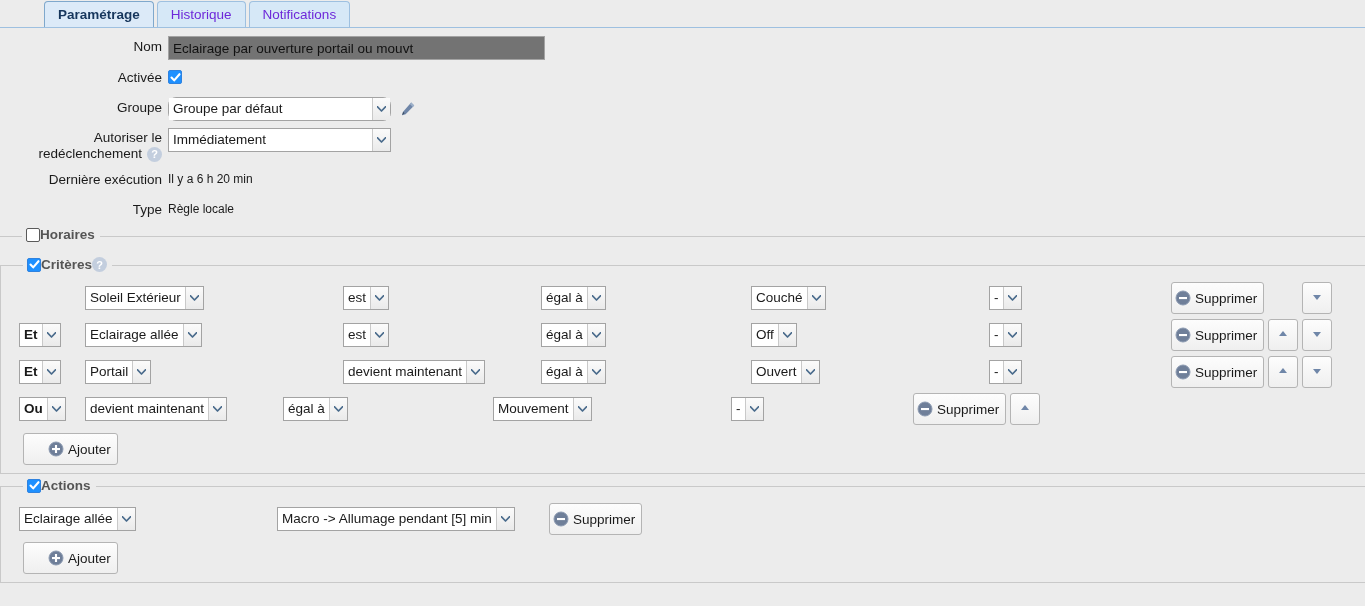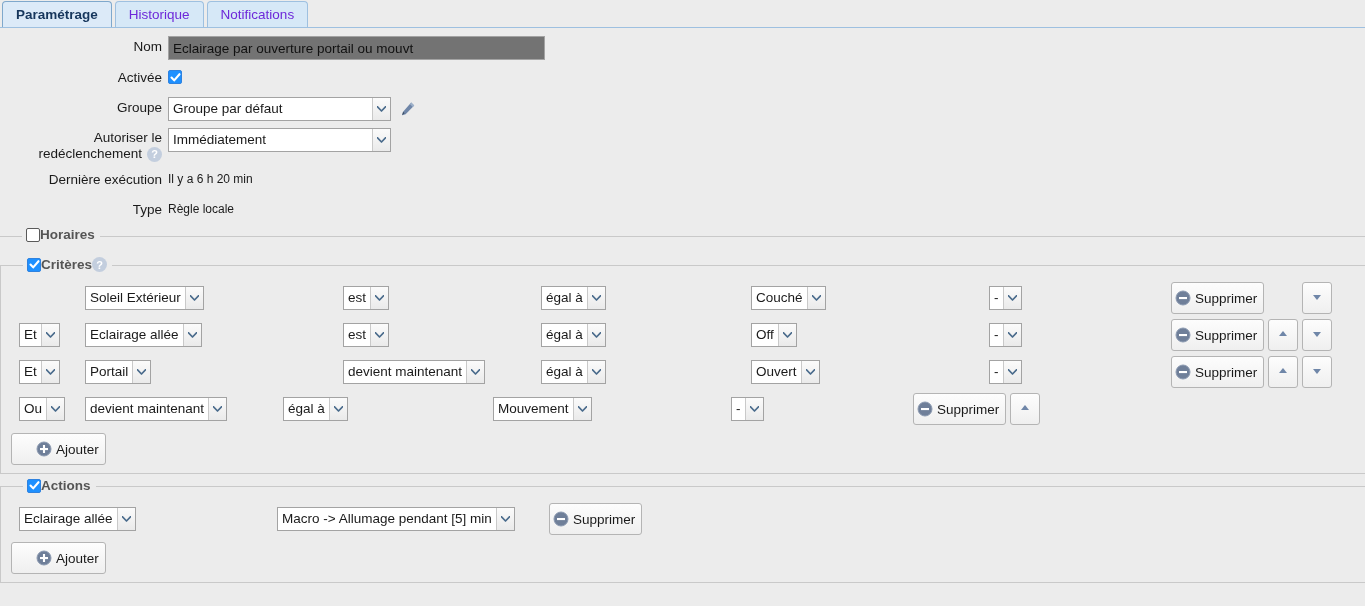--- a/index.html
+++ b/index.html
@@ -37,20 +37,21 @@
     cursor: pointer;
     white-space: nowrap;
   }
   .tab.active {
     background: #dceaf8;
     color: #16365c;
     font-weight: bold;
     border-color: #7fa8cc;
     position: relative;
     z-index: 2;
+    margin-left: 42px;
   }
 
   
   .form {
     padding: 8px 0 0 0;
   }
   .frow {
     display: flex;
     align-items: flex-start;
     margin-bottom: 7px;
@@ -177,21 +178,21 @@
     position: relative;
   }
 
   
   .crow {
     display: flex;
     align-items: center;
     gap: 4px;
     padding: 0 0 5px 18px;
   }
-  .c-logic   { width: 62px; flex: 0 0 62px; }
+  .c-logic   { width: 62px; flex: 0 0 62px; font-weight: bold; }
   .c-logic.empty { visibility: hidden; }
   .c-obj     { width: 254px; flex: 0 0 254px; }
   .c-op      { width: 194px; flex: 0 0 194px; }
   .c-cmp     { width: 206px; flex: 0 0 206px; }
   .c-val     { width: 234px; flex: 0 0 234px; }
   .c-extra   { width: 178px; flex: 0 0 178px; }
 
   
   .btn {
     height: 32px;
@@ -209,21 +210,21 @@
     text-align: center;
   }
   .btn-icon { width: 16px; height: 16px; flex: 0 0 16px; }
   .btn-arrow {
     width: 30px;
     justify-content: center;
     padding: 0;
   }
   .arrow-gap { width: 30px; flex: 0 0 30px; }
 
-  .addbtn { margin: 3px 0 0 10px; padding-left: 24px; }
+  .addbtn { margin: 3px 0 0 22px; padding-left: 24px; }
 
   
   .arow {
     display: flex;
     align-items: center;
     gap: 4px;
     padding: 0 0 4px 18px;
   }
   .a-obj { width: 254px; flex: 0 0 254px; }
   .a-cmd { width: 268px; flex: 0 0 268px; }
@@ -260,21 +261,21 @@
         <svg width="11" height="11" viewBox="0 0 11 11">
           <path d="M1.5 5.5 L4.2 8.4 L9.5 2.2" stroke="#fff" stroke-width="2.1" fill="none" stroke-linecap="round" stroke-linejoin="round"></path>
         </svg>
       </span>
     </div>
   </div>
 
   <div class="frow">
     <div class="flabel">Groupe</div>
     <div class="fctl">
-      <div class="combo" style="width:223px;">
+      <div class="combo" style="width:223px;border-radius:8px;">
         <span class="cval">Groupe par défaut</span>
         <span class="carrow">
           <svg width="9" height="6" viewBox="0 0 9 6">
               <path d="M0.5 0.8 L4.5 5 L8.5 0.8" stroke="#4a6b8c" stroke-width="1.7" fill="none" stroke-linecap="round" stroke-linejoin="round"></path>
             </svg>
         </span>
       </div>
       <span class="pencil">
         <svg width="16" height="16" viewBox="0 0 16 16">
           <path d="M11.2 1.6 L14.2 4.6 L5.6 13.2 L2.1 14.2 L3.1 10.7 Z" fill="#6f86a8"></path>

